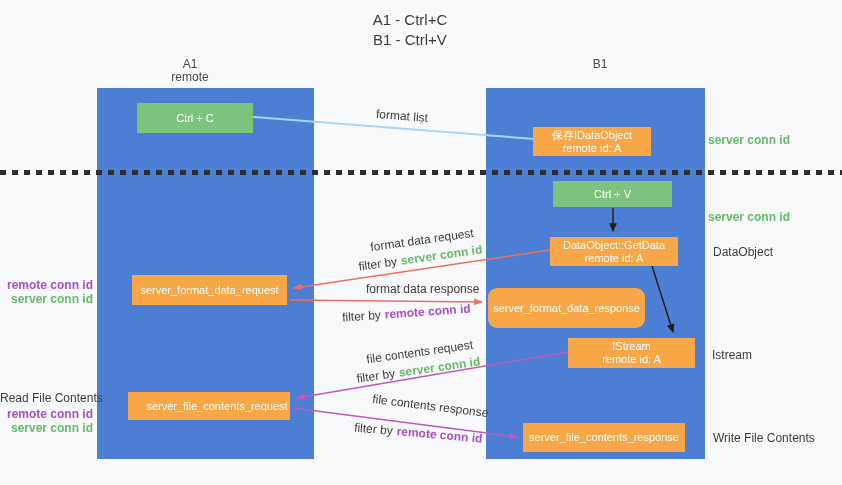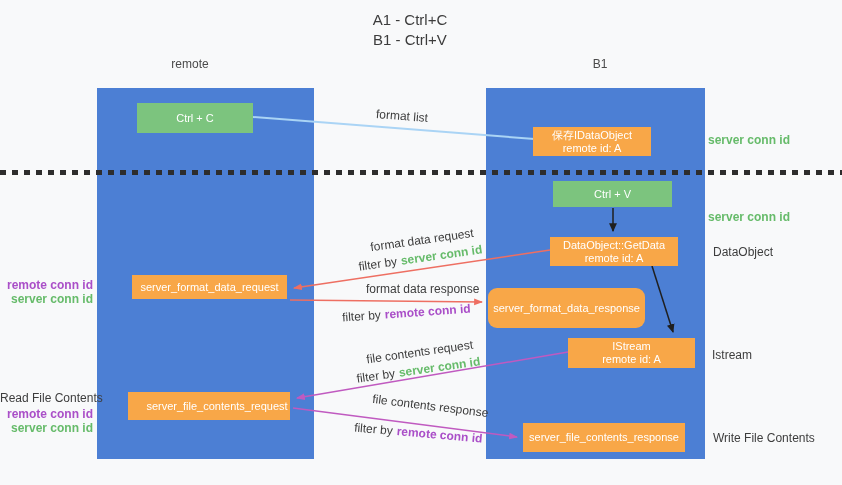--- a/index.html
+++ b/index.html
@@ -57,20 +57,21 @@
 <body>
 
 <div class="stage">
 
   <div class="title">
     <div>A1 - Ctrl+C</div>
     <div>B1 - Ctrl+V</div>
   </div>
 
   <div class="lane-header" style="left:120px;">
+    <div>A1</div>
     <div>remote</div>
   </div>
   <div class="lane-header" style="left:530px;">
     <div>B1</div>
   </div>
 
   <div class="lane" style="left:97px;width:217px;"></div>
   <div class="lane" style="left:486px;width:219px;"></div>
 
   <svg class="arrows" width="842" height="485" viewBox="0 0 842 485">
@@ -110,21 +111,21 @@
 
   <div class="node node-green" style="left:553px;top:181px;width:119px;height:26px;">
     <div>Ctrl + V</div>
   </div>
 
   <div class="node node-orange" style="left:550px;top:237px;width:128px;height:29px;">
     <div>DataObject::GetData</div>
     <div>remote id: A</div>
   </div>
 
-  <div class="node node-orange" style="left:132px;top:275px;width:155px;height:24px;">
+  <div class="node node-orange" style="left:132px;top:275px;width:155px;height:30px;">
     <div>server_format_data_request</div>
   </div>
 
   <div class="node node-orange" style="left:488px;top:288px;width:157px;height:40px;border-radius:9px;">
     <div>server_format_data_response</div>
   </div>
 
   <div class="node node-orange" style="left:568px;top:338px;width:127px;height:30px;">
     <div>IStream</div>
     <div>remote id: A</div>

